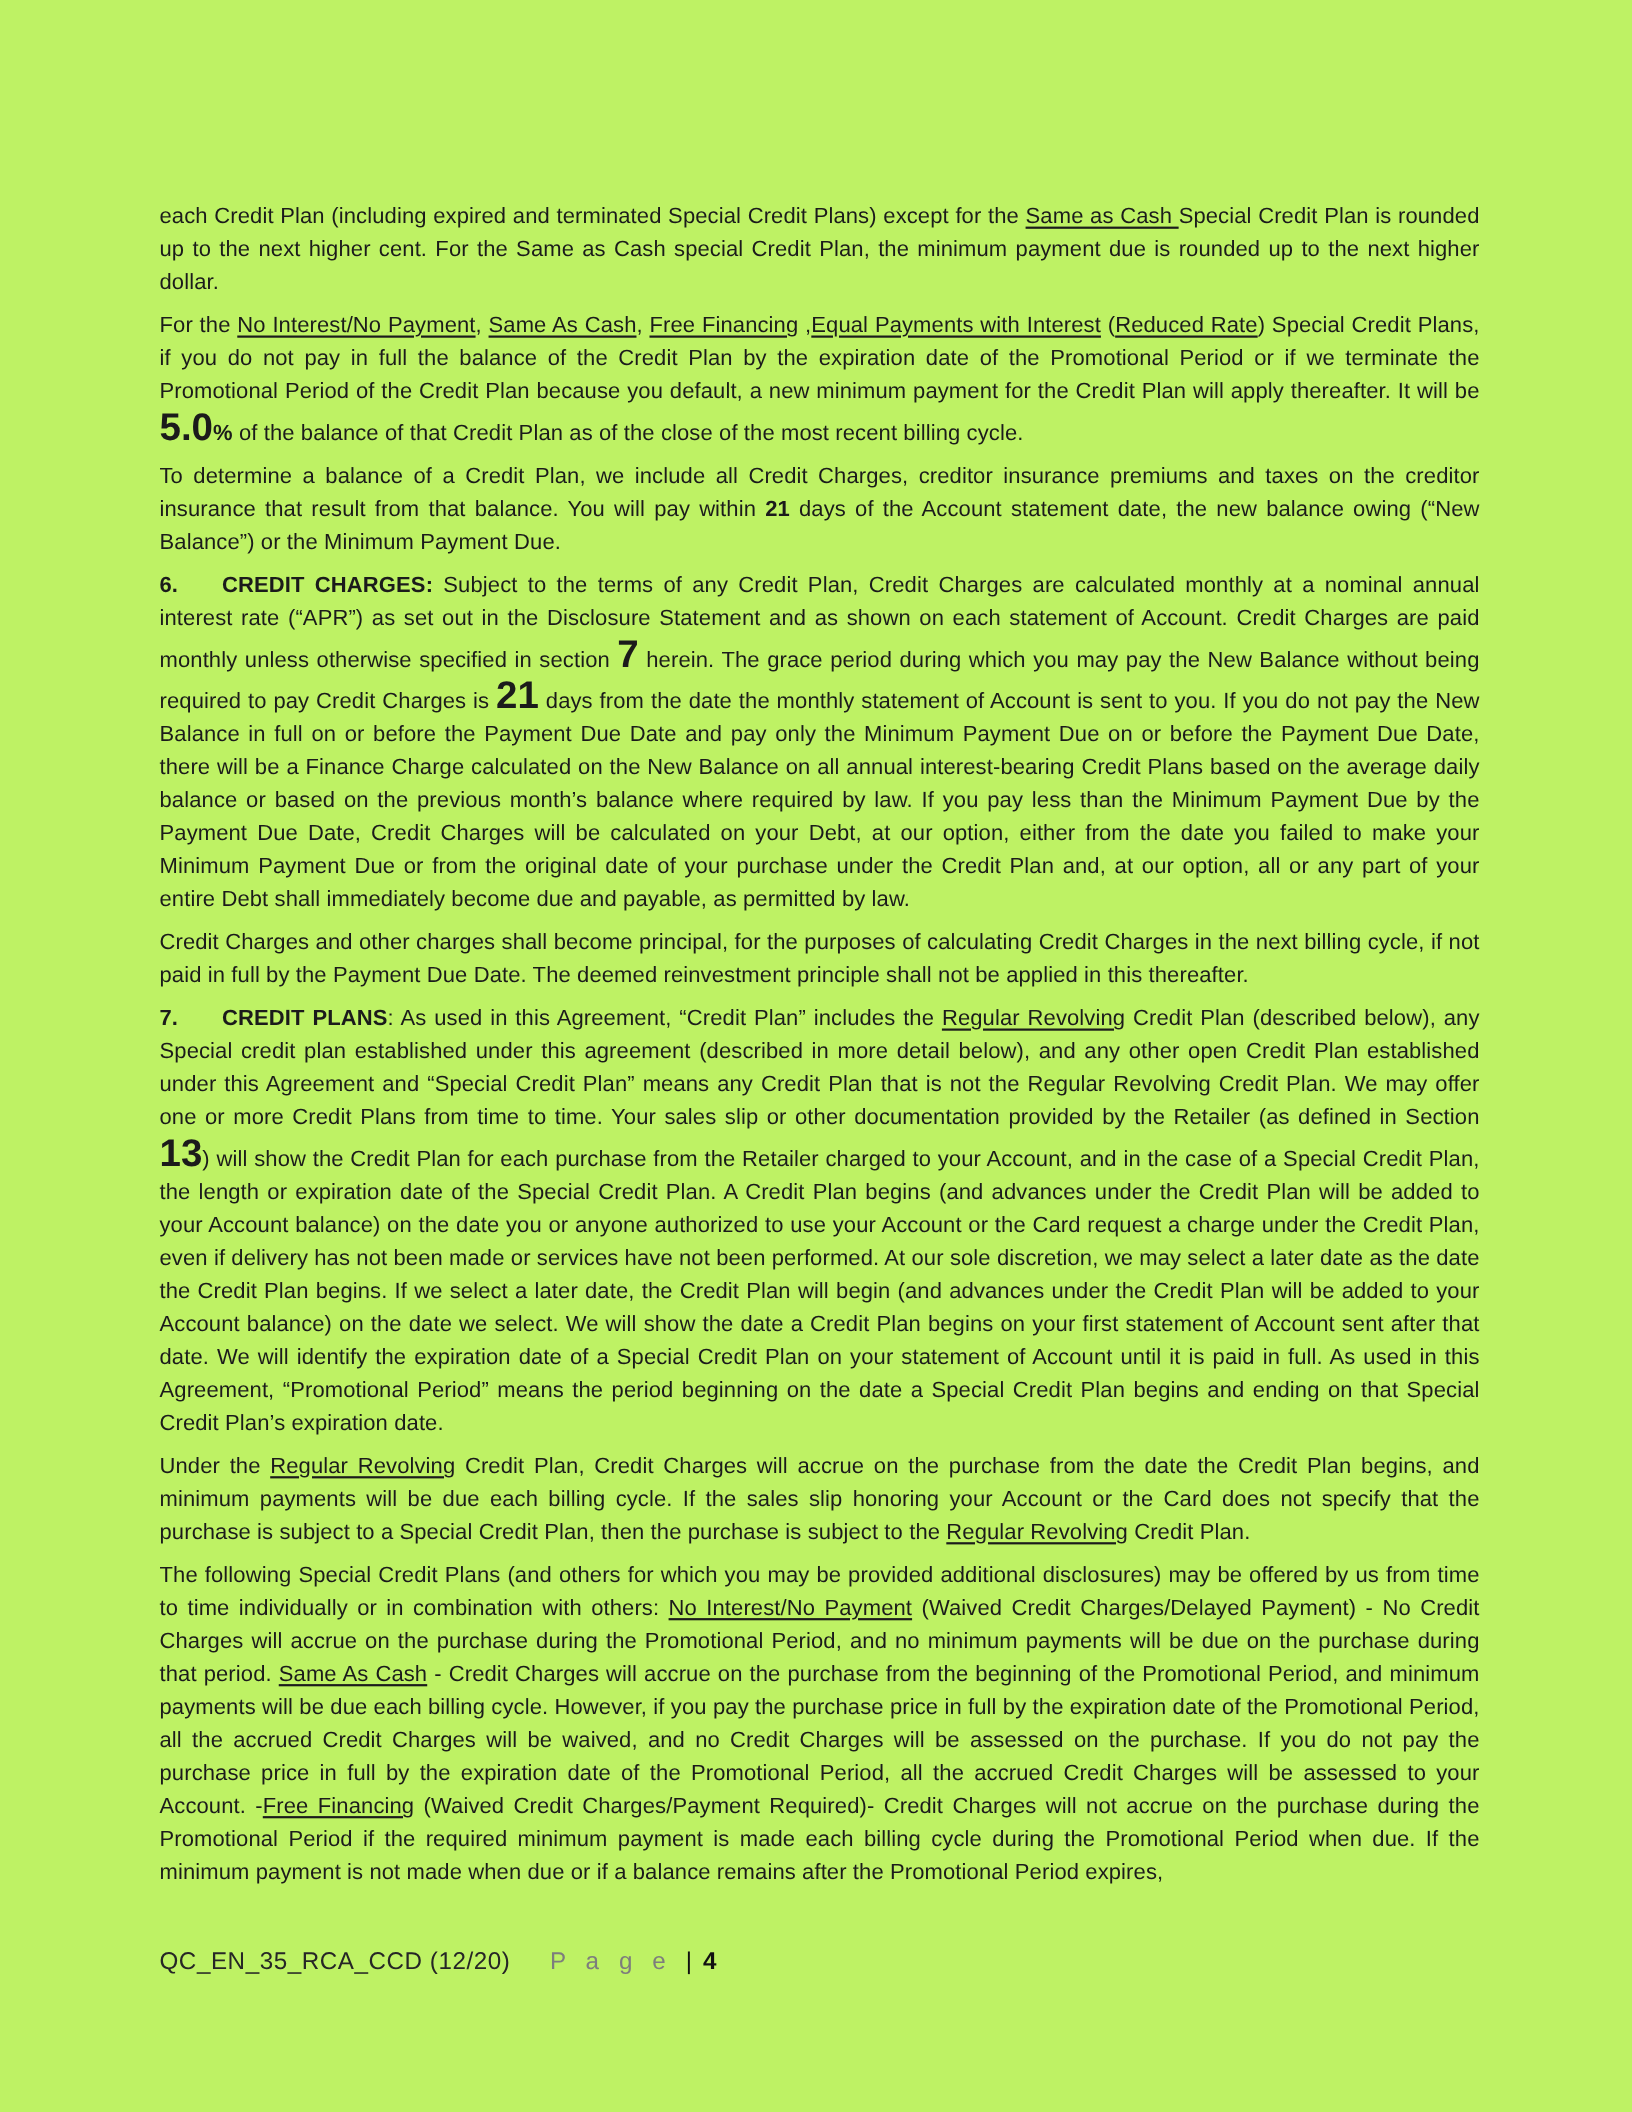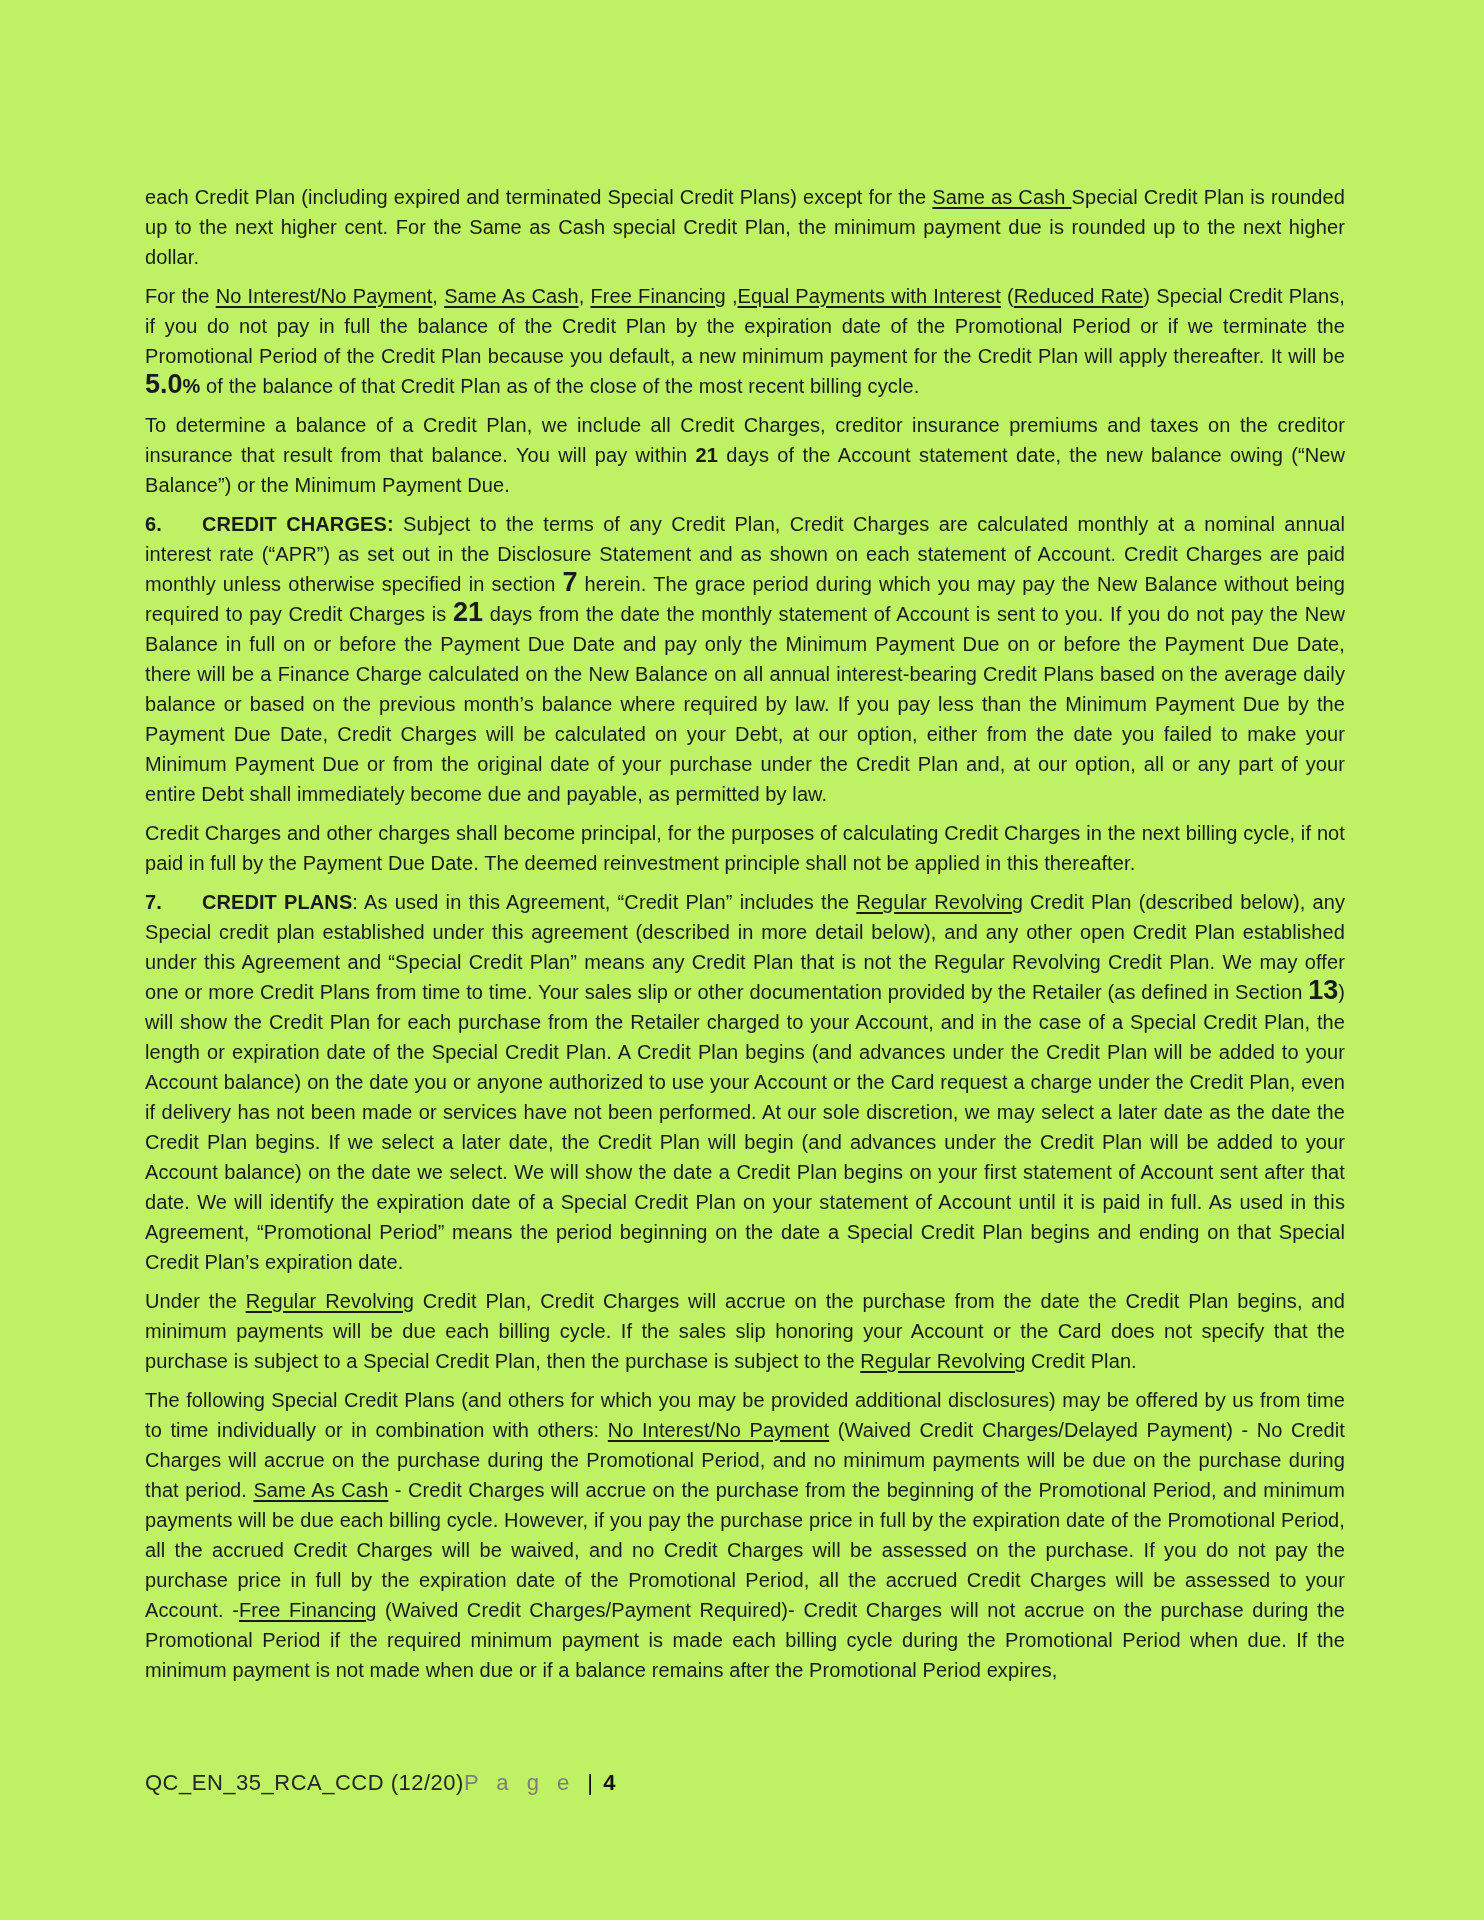--- a/index.html
+++ b/index.html
@@ -26,21 +26,21 @@
     text-align: justify;
     letter-spacing: 0.1px;
   }
   p.para {
     margin: 0 0 9px 0;
   }
   .b { font-weight: 700; }
   .u { text-decoration: underline; text-underline-offset: 3px; }
   .big {
     font-weight: 700;
-    font-size: 27px;
+    font-size: 35px;
     line-height: 1;
     letter-spacing: 0;
     margin-top: 34px;
   }
   .tab { display: inline-block; width: 40px; }
   .footer {
     position: absolute;
     left: 145px;
     top: 1770px;
     width: 1200px;
@@ -50,20 +50,21 @@
     color: #1f1f1f;
   }
   .doc-code {
     letter-spacing: 0.5px;
     color: #262626;
   }
   .page-indicator { white-space: nowrap; }
   .page-label {
     color: #7d7d7d;
     letter-spacing: 6px;
+    margin-left: 36px;
   }
   .page-sep {
     color: #111111;
     margin: 0 4px 0 6px;
   }
   .page-num {
     font-weight: 700;
     color: #111111;
   }
 </style>

